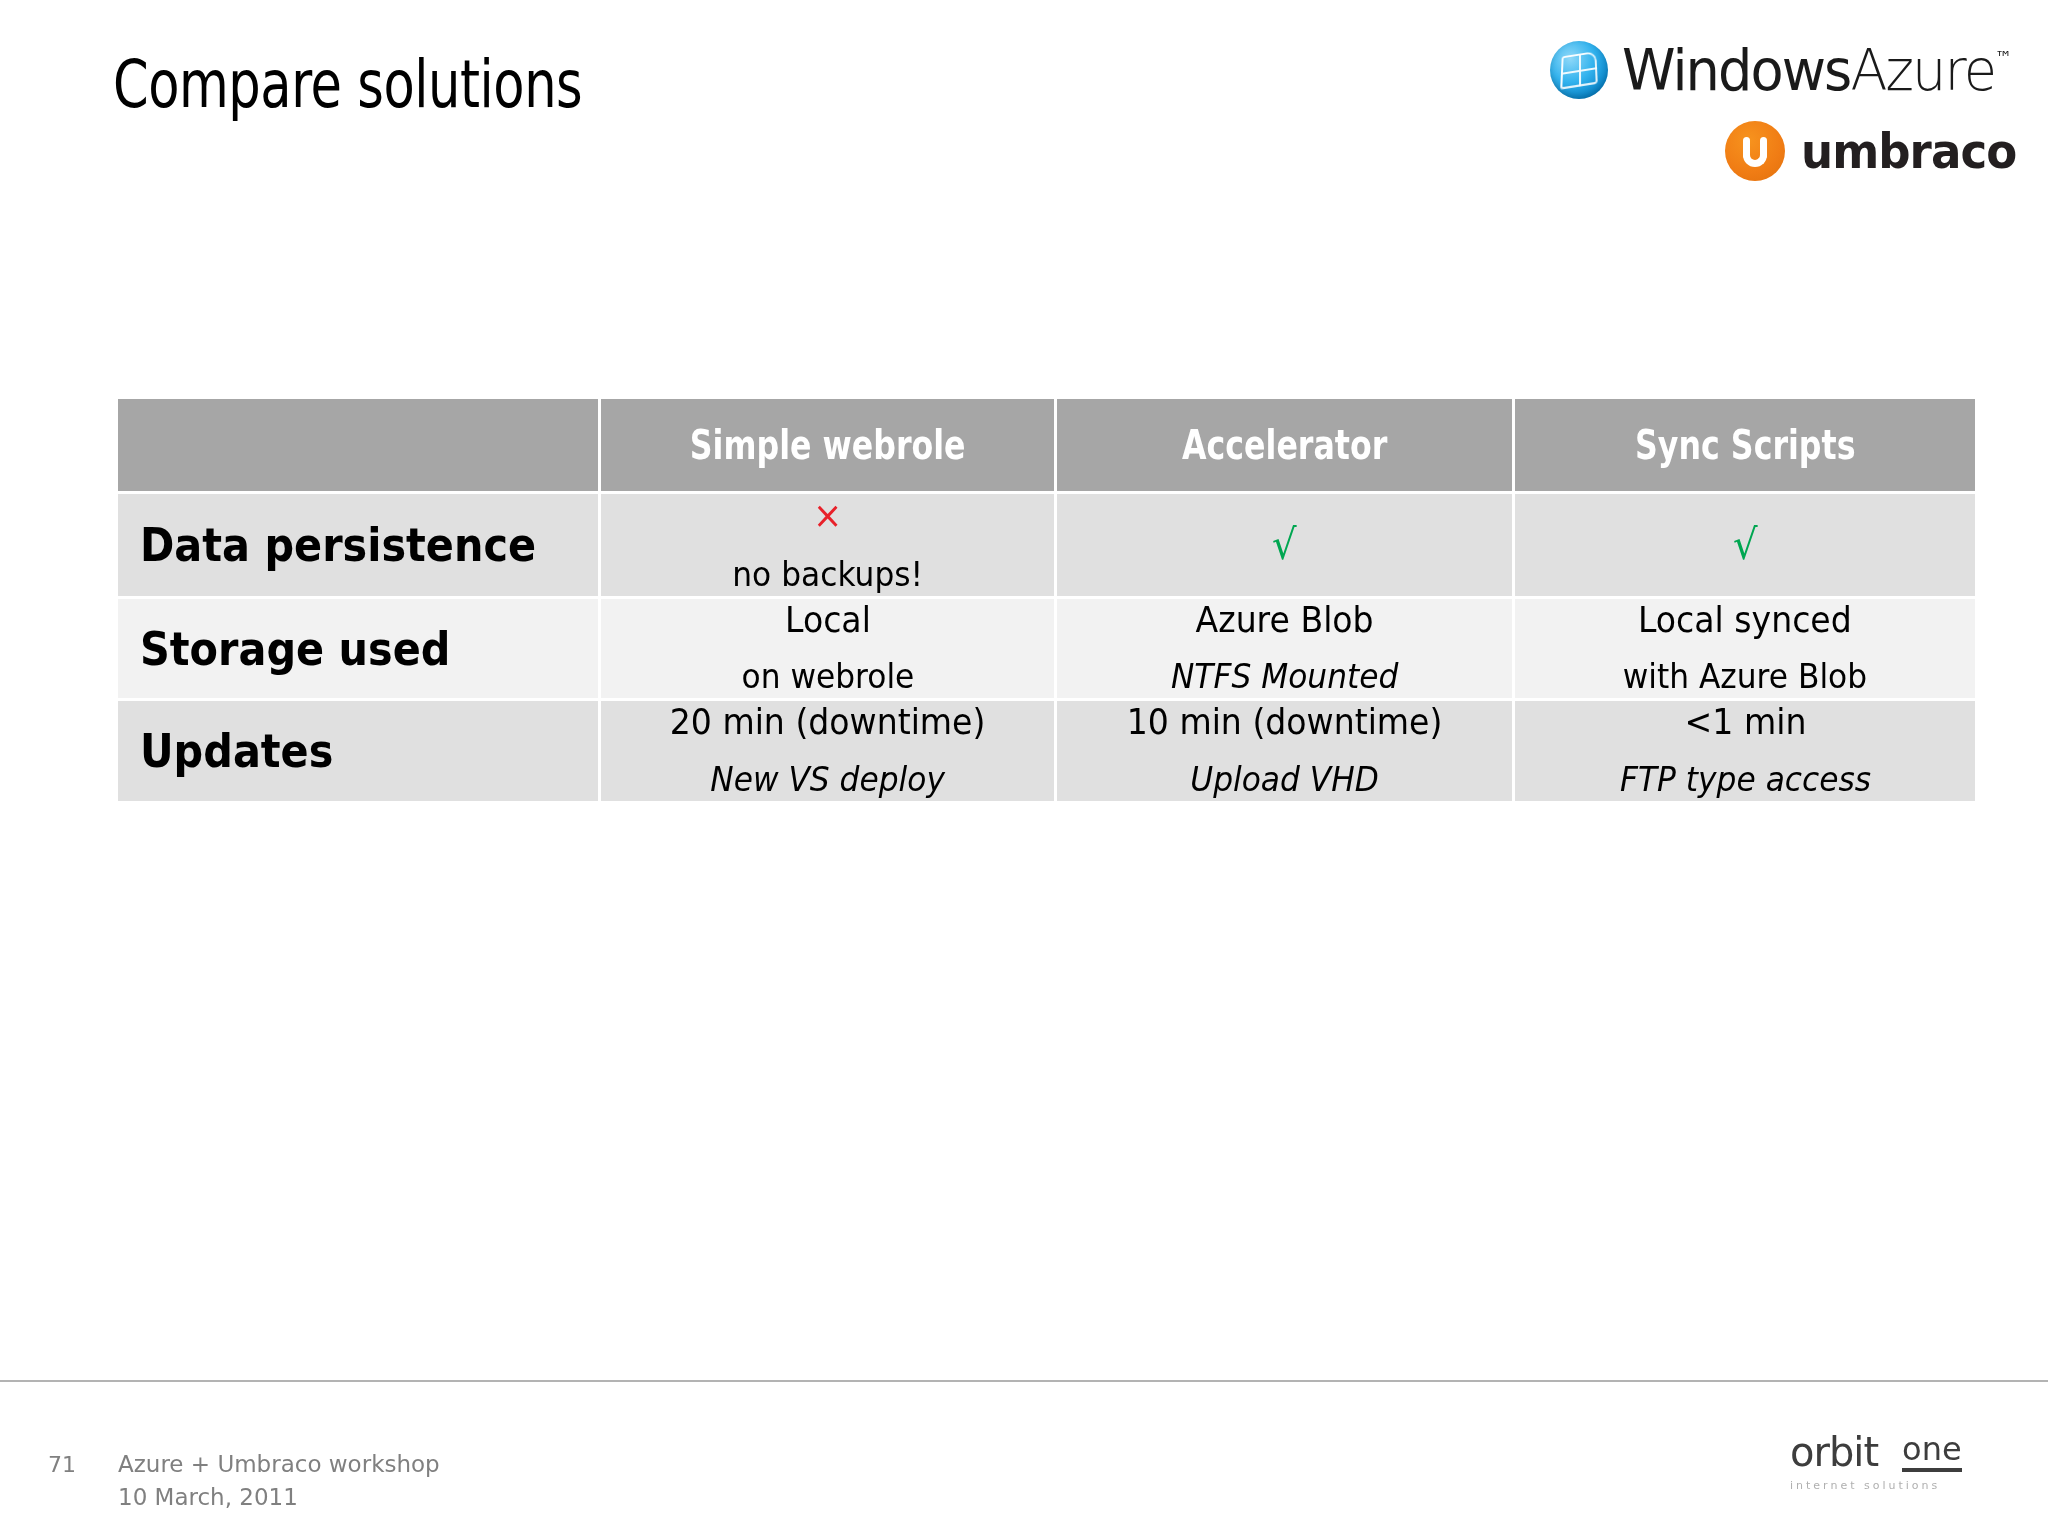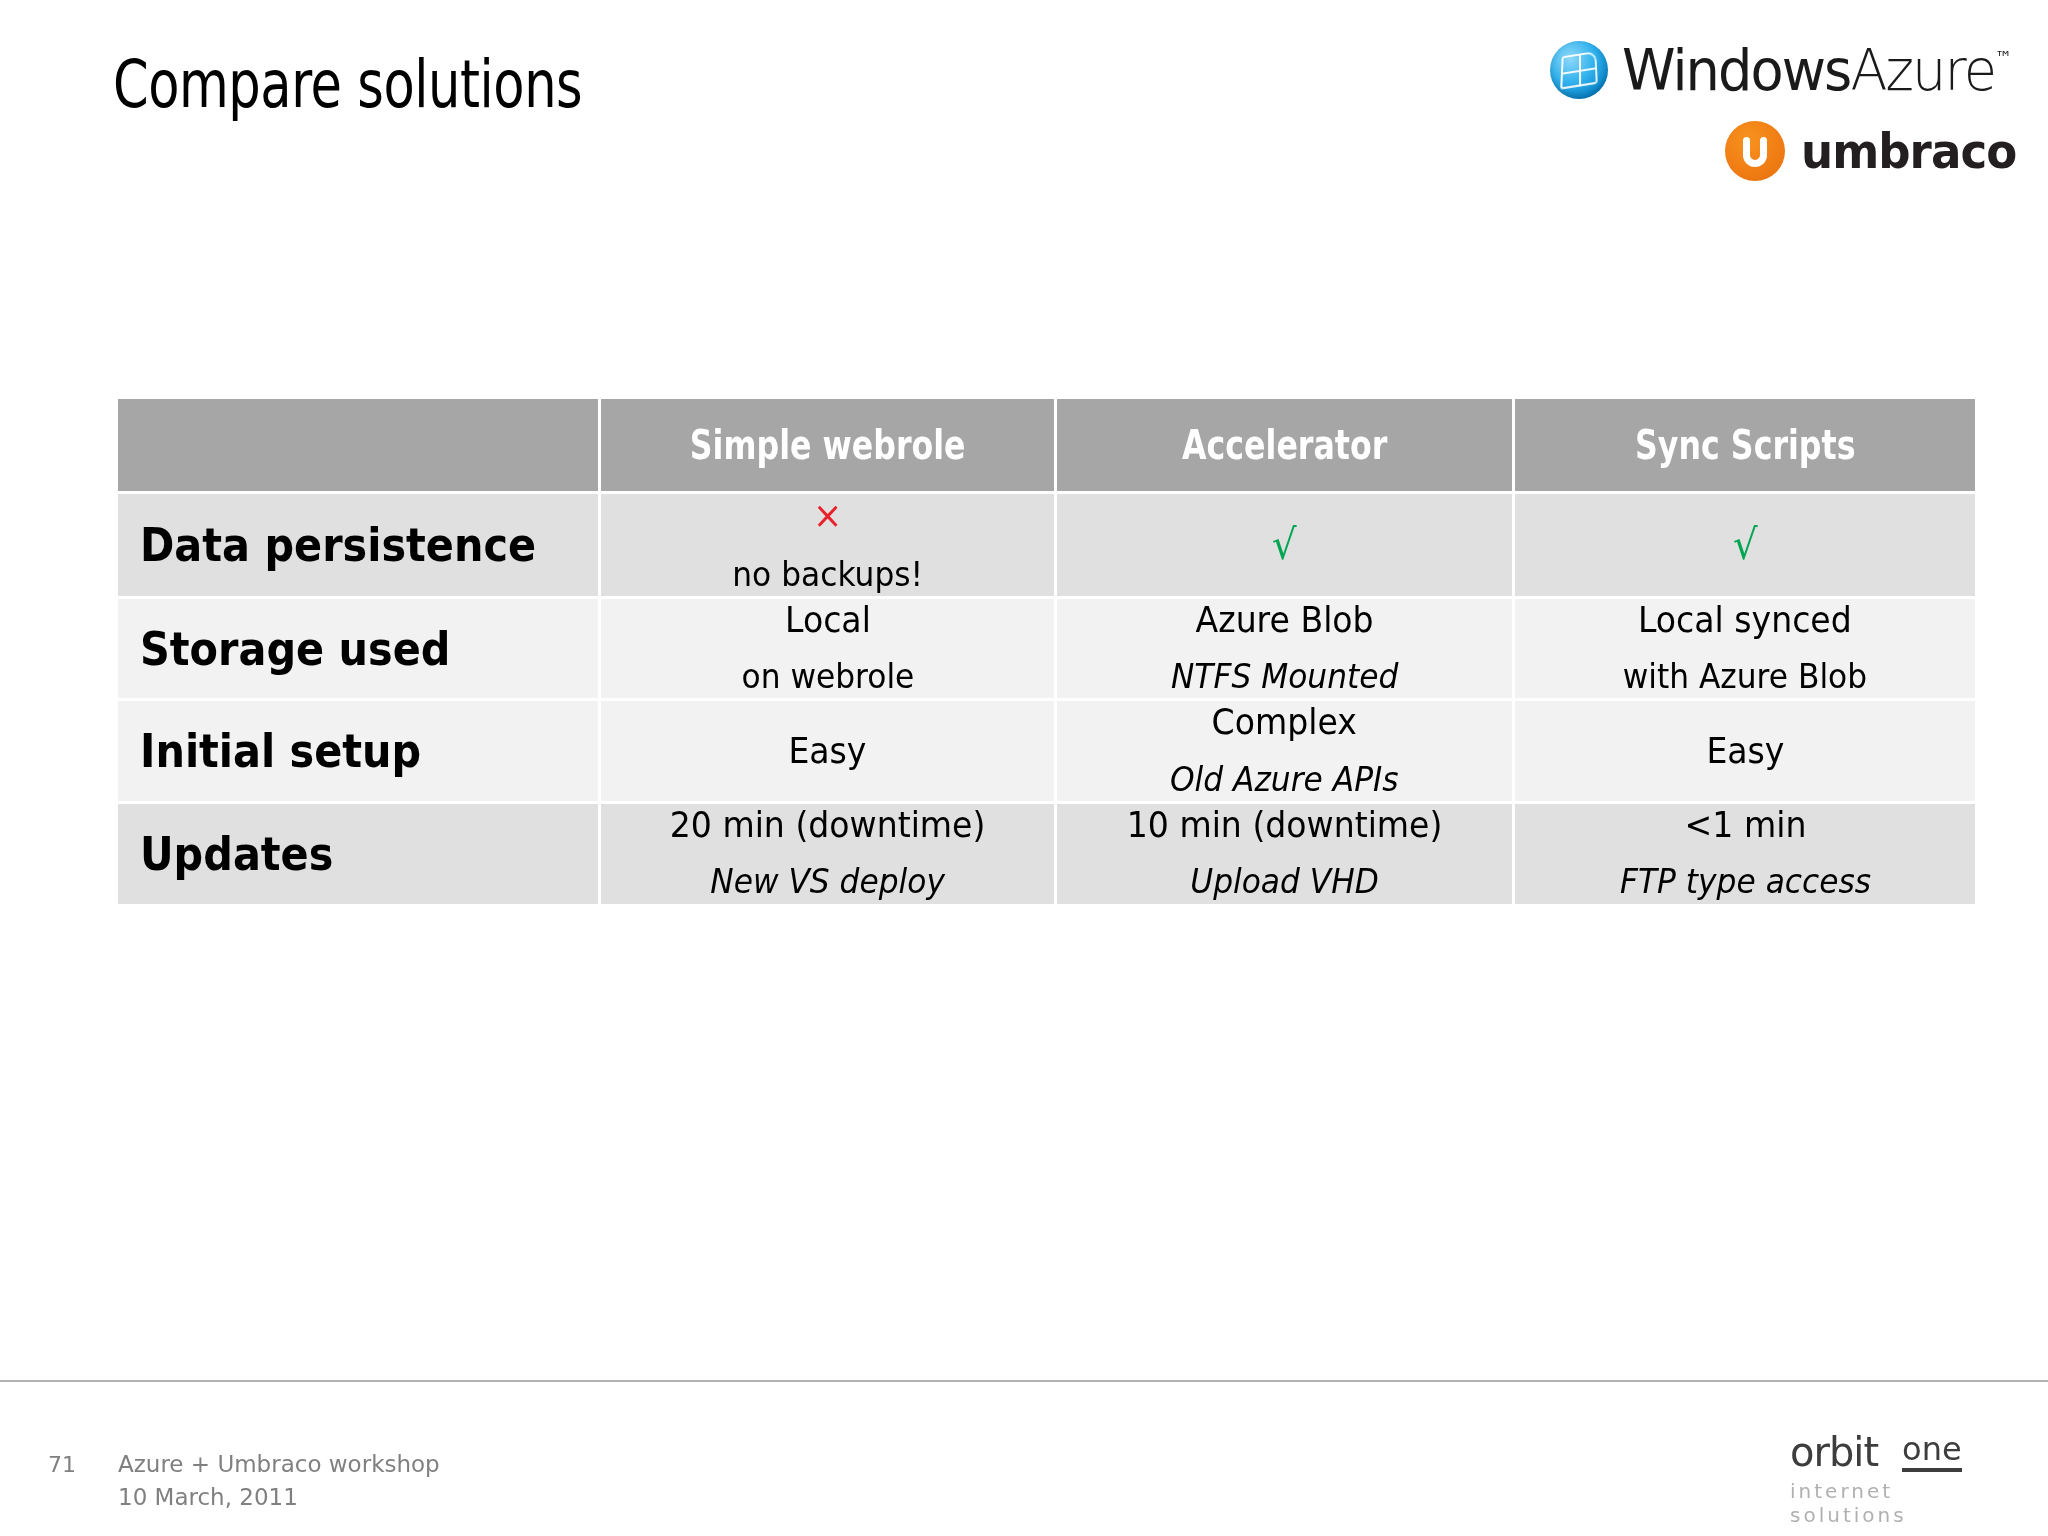--- a/index.html
+++ b/index.html
@@ -265,21 +265,21 @@
   .orbit-one-box {
     font-size: 32px;
     color: #3d3d3d;
     letter-spacing: 0px;
     line-height: 1;
     border-bottom: 4px solid #3d3d3d;
     padding-bottom: 3px;
   }
   .orbit-tag {
     margin-top: 7px;
-    font-size: 20px;
+    font-size: 11px;
     color: #b0b0b0;
     letter-spacing: 3px;
   }
 </style>
 </head>
 <body>
 
 <div class="slide-title">Compare solutions</div>
 
 <div class="logo-azure">
@@ -315,26 +315,20 @@
         <td class="cell two"><div class="inner"><span class="mark no">×</span><span class="sub">no backups!</span></div></td>
         <td class="cell"><div class="inner"><span class="mark ok">√</span></div></td>
         <td class="cell"><div class="inner"><span class="mark ok">√</span></div></td>
       </tr>
       <tr class="light">
         <td class="rowhead"><span>Storage used</span></td>
         <td class="cell two"><div class="inner"><span class="mark">Local</span><span class="sub">on webrole</span></div></td>
         <td class="cell two"><div class="inner"><span class="mark">Azure Blob</span><span class="sub ital">NTFS Mounted</span></div></td>
         <td class="cell two"><div class="inner"><span class="mark">Local synced</span><span class="sub">with Azure Blob</span></div></td>
       </tr>
-      <tr class="light">
-        <td class="rowhead"><span>Initial setup</span></td>
-        <td class="cell"><div class="inner"><span class="mark">Easy</span></div></td>
-        <td class="cell two"><div class="inner"><span class="mark">Complex</span><span class="sub ital">Old Azure APIs</span></div></td>
-        <td class="cell"><div class="inner"><span class="mark">Easy</span></div></td>
-      </tr>
       <tr class="shade">
         <td class="rowhead"><span>Updates</span></td>
         <td class="cell two"><div class="inner"><span class="mark">20 min (downtime)</span><span class="sub ital">New VS deploy</span></div></td>
         <td class="cell two"><div class="inner"><span class="mark">10 min (downtime)</span><span class="sub ital">Upload VHD</span></div></td>
         <td class="cell two"><div class="inner"><span class="mark">&lt;1 min</span><span class="sub ital">FTP type access</span></div></td>
       </tr>
     </tbody>
 </table>
 
 <div class="footer-rule"></div>

